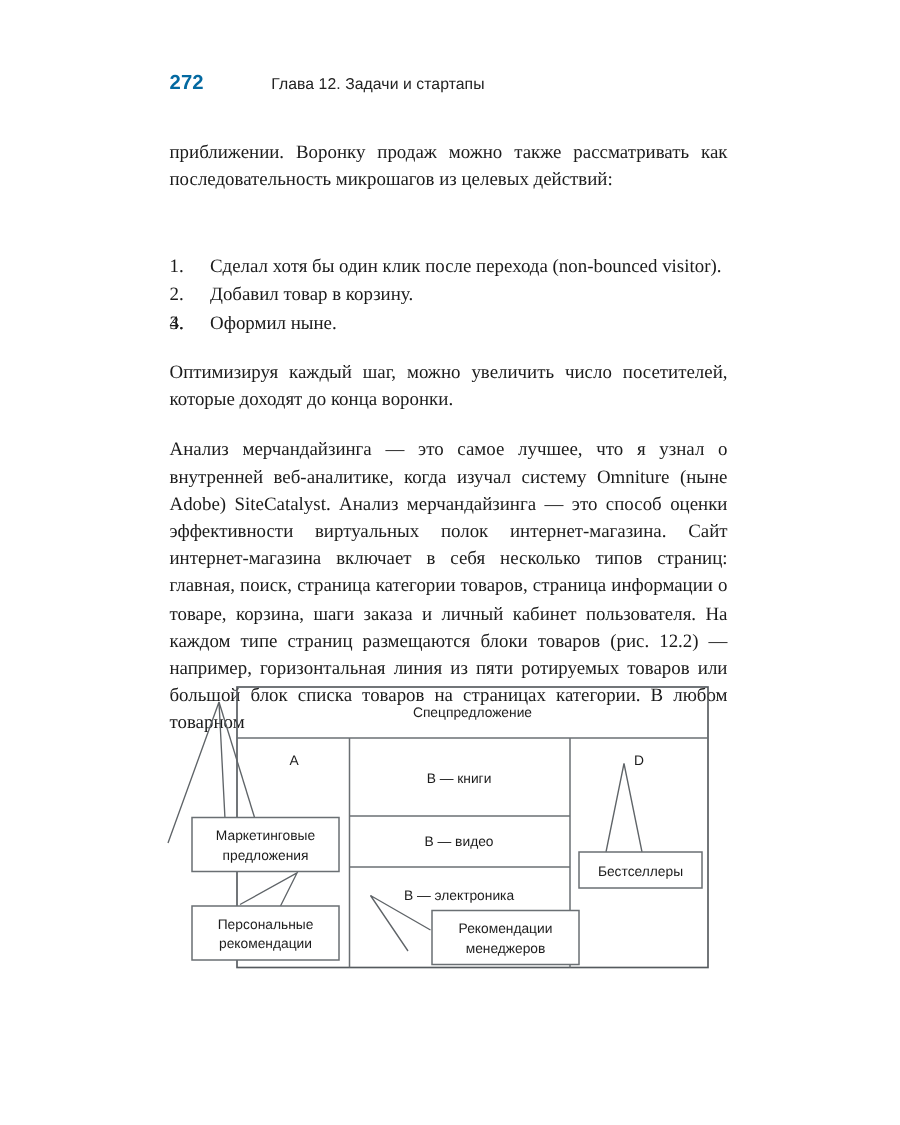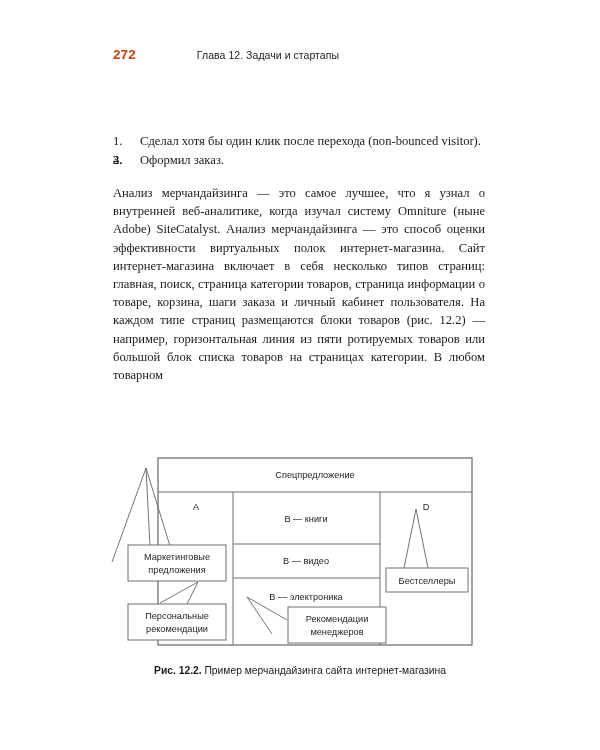--- a/index.html
+++ b/index.html
@@ -31,27 +31,27 @@
     top: 47px;
     width: 400px;
     height: 18px;
     display: flex;
     align-items: baseline;
     font-family: "Liberation Sans", "DejaVu Sans", sans-serif;
   }
   .folio {
     font-weight: bold;
     font-size: 13.5px;
-    color: #c2410c;
+    color: #0369a1;
     letter-spacing: 0.1px;
   }
   .runhead-title {
     font-size: 10.5px;
     color: #222222;
-    margin-left: 33px;
+    margin-left: 17px;
     letter-spacing: 0.05px;
     padding-left: 28px;
   }
 
   
   .col {
     position: absolute;
     left: 113px;
     top: 92px;
     width: 372px;
@@ -157,38 +157,41 @@
 
 <div class="page">
 
   <div class="runhead">
     <span class="folio">272</span>
     <span class="runhead-title">Глава 12. Задачи и стартапы</span>
   </div>
 
   <div class="col">
 
+    <p class="body">приближении. Воронку продаж можно также рассматривать как последовательность микрошагов из целевых действий:</p>
 
     <ol class="steps">
       <li class="justified">
         <span class="num">1.</span>
         <span class="txt">Сделал хотя бы один клик после перехода (non-bounced visitor).</span>
       </li>
       <li>
         <span class="num">2.</span>
+        <span class="txt">Добавил товар в корзину.</span>
       </li>
       <li>
         <span class="num">3.</span>
       </li>
       <li>
         <span class="num">4.</span>
-        <span class="txt">Оформил заказ.</span>
+        <span class="txt">Оформил ныне.</span>
       </li>
     </ol>
 
+    <p class="body gap">Оптимизируя каждый шаг, можно увеличить число посетителей, которые доходят до конца воронки.</p>
 
     <p class="body gap">Анализ мерчандайзинга — это самое лучшее, что я узнал о внутренней веб-аналитике, когда изучал систему Omniture (ныне Adobe) SiteCatalyst. Анализ мерчандайзинга — это способ оценки эффективности виртуальных полок интернет-магазина. Сайт интернет-магазина включает в себя несколько типов страниц: главная, поиск, страница категории товаров, страница информации о товаре, корзина, шаги заказа и личный кабинет пользователя. На каждом типе страниц размещаются блоки товаров (рис. 12.2) — например, горизонтальная линия из пяти ротируемых товаров или большой блок списка товаров на страницах категории. В любом товарном</p>
   </div>
 
   <div class="figure">
     <svg width="600" height="210" viewBox="0 0 600 210" xmlns="http://www.w3.org/2000/svg">
 
       <rect class="d-stroke" x="158" y="6" width="314" height="187"></rect>
 
       <line class="d-stroke-thin" x1="158" y1="40" x2="472" y2="40"></line>
@@ -228,18 +231,15 @@
       <text class="d-label-box" x="337" y="170" text-anchor="middle">Рекомендации</text>
       <text class="d-label-box" x="337" y="183" text-anchor="middle">менеджеров</text>
 
       <polyline class="d-leader" points="404,116 416,57 428,116"></polyline>
 
       <rect class="d-box" x="386" y="116" width="82" height="24"></rect>
       <text class="d-label-box" x="427" y="132" text-anchor="middle">Бестселлеры</text>
 
     </svg>
 
-    <div class="fig-caption">
-      <span class="capnum">Рис. 12.2.</span><span> Пример мерчандайзинга сайта интернет-магазина</span>
-    </div>
   </div>
 
 </div>
 
 </body></html>

